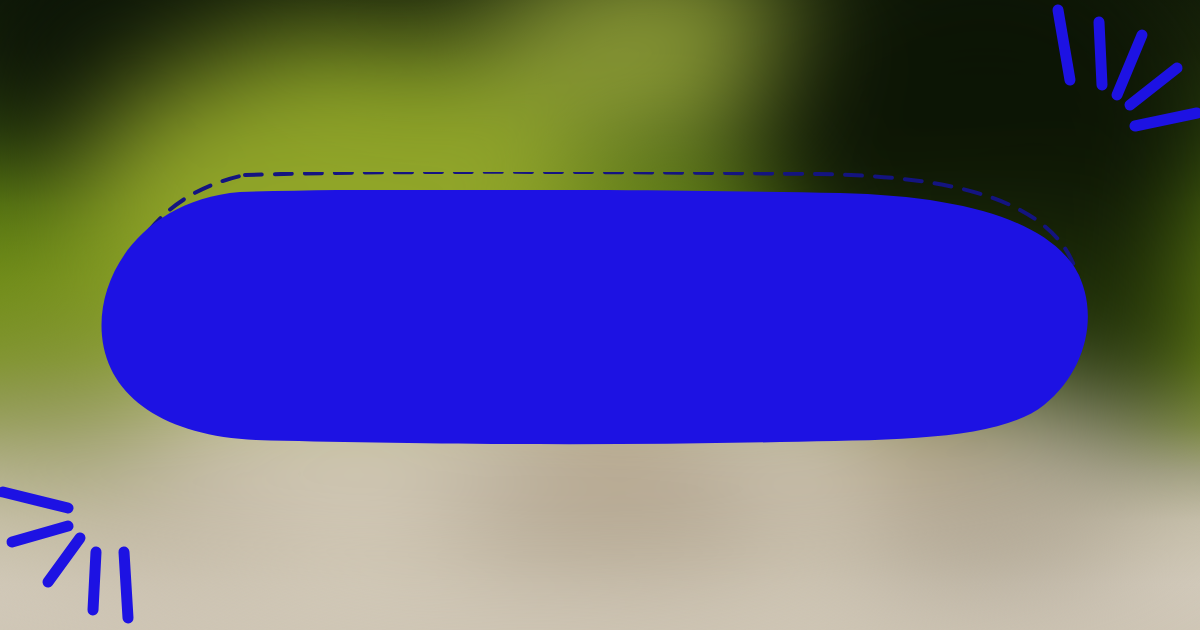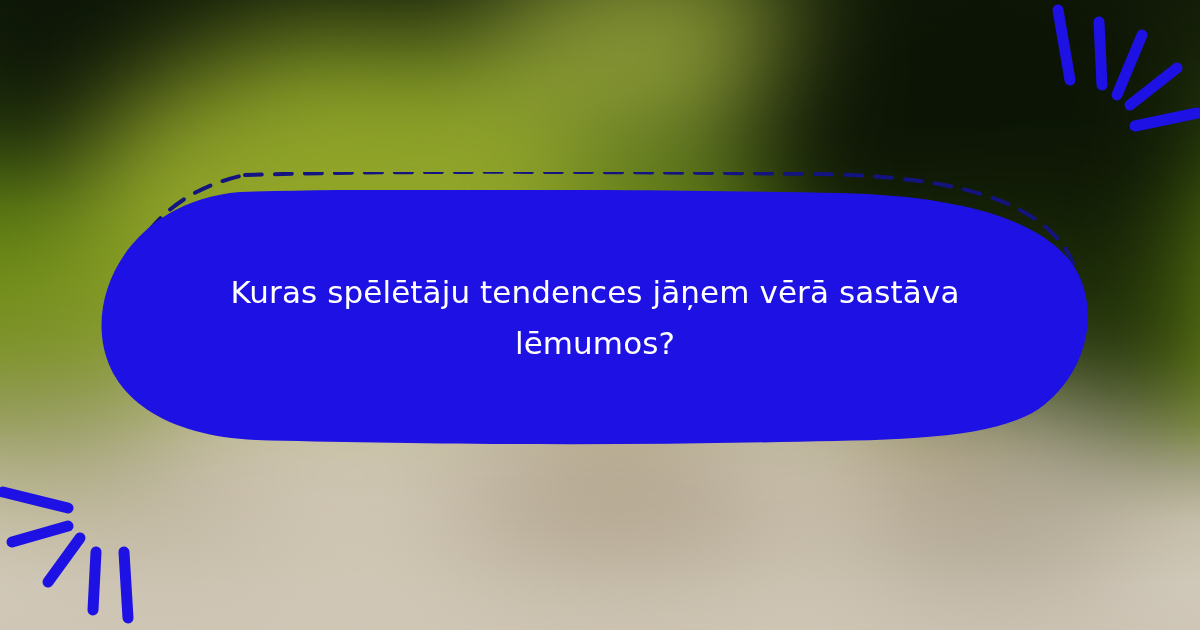--- a/index.html
+++ b/index.html
@@ -170,21 +170,20 @@
     <path d="M 140 2
              C 300 -3, 560 0, 740 3
              C 862 6, 944 30, 975 78
              C 1000 120, 988 180, 944 215
              C 900 250, 800 250, 680 252
              C 500 256, 300 254, 156 250
              C 66 246, 8 208, 2 146
              C -4 84, 44 10, 140 2 Z" fill="#1d12e3"></path>
   </svg>
 
-  <div class="question">Kuras spēlētāju tendences jāņem vērā sastāva lēmumos?</div>
 
   <svg class="sparkle sparkle-topright" viewBox="0 0 175 145">
     <g stroke="#1d12e3" stroke-width="11" stroke-linecap="round" fill="none">
       <line x1="33" y1="10" x2="45" y2="80"></line>
       <line x1="74" y1="22" x2="77" y2="85"></line>
       <line x1="117" y1="35" x2="92" y2="95"></line>
       <line x1="152" y1="68" x2="105" y2="105"></line>
       <line x1="172" y1="113" x2="110" y2="126"></line>
     </g>
   </svg>

